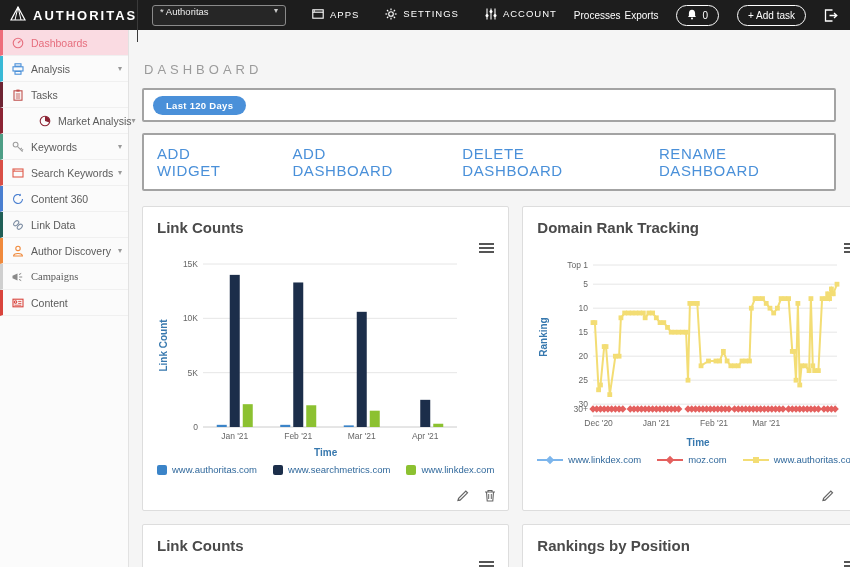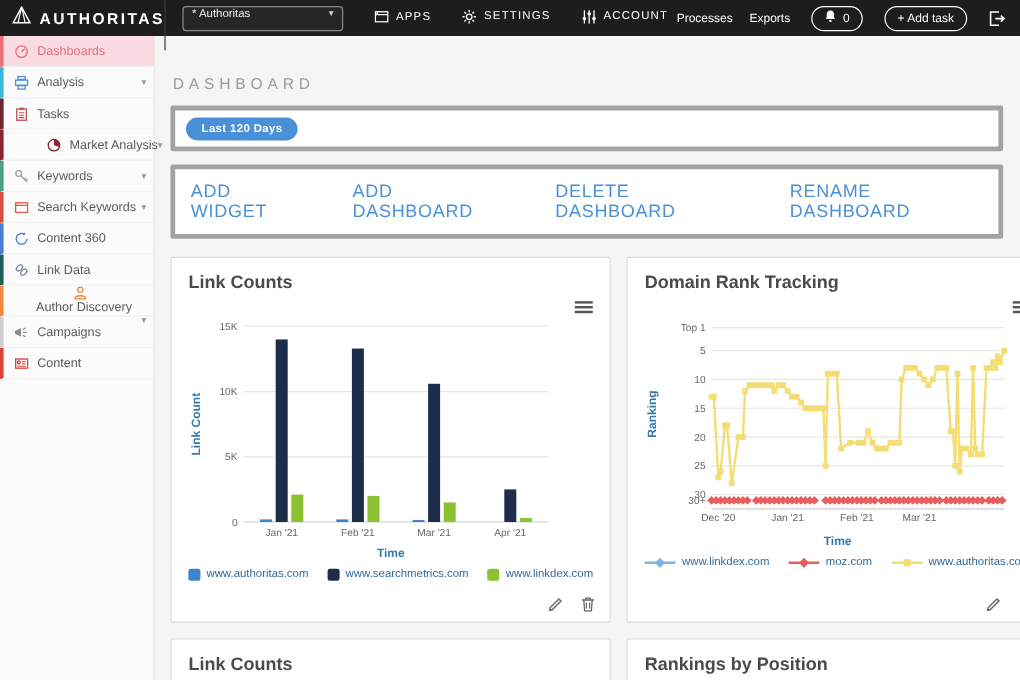--- a/index.html
+++ b/index.html
@@ -29,21 +29,21 @@
              border-left:3px solid transparent;border-bottom:1px solid #f0f0f0;
              font-size:10.5px;color:#5b5b5b;cursor:pointer;background:#fbfbfb}
   .side-item .icn{width:13px;height:13px;display:inline-flex;align-items:center;justify-content:center}
   .side-item .lbl{margin-left:7px;white-space:nowrap}
   .side-item .caret{margin-left:auto;font-size:8px;color:#999}
   .side-item.active{background:#fadbe2;color:#e66e7d}
 
   
   .main{position:absolute;left:128px;top:30px;right:0;bottom:0;padding:24px 14px;overflow:hidden}
   .page-title{font-size:13px;color:#9b9b9b;letter-spacing:4px;font-weight:400;margin:8px 0 11px 2px}
-  .bar{background:#fff;border:4px solid #a3a3a3;border-radius:2px}
+  .bar{background:#fff;border:2px solid #a3a3a3;border-radius:2px}
   .filter-bar{padding:5px 9px}
   .pill{display:inline-block;background:#4a90d9;color:#fff;font-size:9.5px;font-weight:700;
         padding:4px 13px;border-radius:11px;letter-spacing:.3px;cursor:pointer}
   .actions{margin-top:11px;padding:10px 13px;display:flex;gap:40px}
   .action-link{color:#4a90d9;font-size:15px;letter-spacing:.6px;cursor:pointer}
   .grid{margin-top:15px;display:grid;grid-template-columns:1fr 1fr;gap:13px}
   .card{background:#fff;border:1px solid #ddd;border-radius:2px;padding:10px 14px;position:relative;height:283px}
   .card h2{font-size:15px;font-weight:700;color:#4a4a4a;margin:2px 0 6px}
   .burger{position:absolute;top:36px;right:14px;width:15px;cursor:pointer}
   .burger div{height:2px;background:#555;margin:0 0 2px}
@@ -108,21 +108,21 @@
               <line x1="10" y1="0.5" x2="10" y2="11.5"></line>
             </g>
             <circle cx="2" cy="7.5" r="1.5" fill="#fff"></circle>
             <circle cx="6" cy="3.5" r="1.5" fill="#fff"></circle>
             <circle cx="10" cy="7.5" r="1.5" fill="#fff"></circle>
           </svg></span>
         <span>ACCOUNT</span>
       </span>
     </div>
   <div class="top-right">
-    <span class="top-link" id="top-links" style="display: flex; gap: 14px;">
+    <span class="top-link" id="top-links" style="display: flex; gap: 4px;">
         <span class="top-link">Processes</span>
         <span class="top-link">Exports</span>
       </span>
     <span class="pill-btn">
       <span>
         <svg width="10" height="11" viewBox="0 0 10 11">
             <path d="M5 0.8 C7.1 0.8 8.1 2.4 8.1 4.3 L8.1 6.8 L9 7.9 H1 L1.9 6.8 L1.9 4.3 C1.9 2.4 2.9 0.8 5 0.8 Z" fill="#fff"></path>
             <circle cx="5" cy="9.4" r="1" fill="#fff"></circle>
           </svg>
       </span>
@@ -223,31 +223,31 @@
       <span class="icn">
         <svg width="12" height="12" viewBox="0 0 12 12">
           <g fill="none" stroke="#7f8fa4" stroke-width="1.1">
             <ellipse cx="4.2" cy="4.2" rx="3" ry="1.9" transform="rotate(-45 4.2 4.2)"></ellipse>
             <ellipse cx="7.8" cy="7.8" rx="3" ry="1.9" transform="rotate(-45 7.8 7.8)"></ellipse>
           </g>
         </svg>
       </span>
       <span class="lbl">Link Data</span>
     </div>
-    <div class="side-item" style="border-left-color: rgb(240, 138, 60); flex-direction: column;">
+    <div class="side-item" style="border-left-color: rgb(240, 138, 60);">
       <span class="icn">
         <svg width="12" height="12" viewBox="0 0 12 12">
           <circle cx="6" cy="3.4" r="2.2" fill="none" stroke="#f08a3c" stroke-width="1.1"></circle>
           <path d="M1.6 11 C1.6 7.6 10.4 7.6 10.4 11 Z" fill="none" stroke="#f08a3c" stroke-width="1.1"></path>
         </svg>
       </span>
       <span class="lbl">Author Discovery</span>
       <span class="caret">▾</span>
     </div>
-    <div class="side-item" style="border-left-color: rgb(207, 207, 207);">
+    <div class="side-item" style="border-left-color: rgb(207, 207, 207); font-family: Liberation Serif, serif;">
       <span class="icn">
         <svg width="13" height="12" viewBox="0 0 13 12">
           <path d="M1.5 4.8 L6.5 2.6 V9.4 L1.5 7.2 Z" fill="#8a8a8a"></path>
           <g stroke="#8a8a8a" stroke-width="1">
             <line x1="8" y1="3.6" x2="10.2" y2="2.4"></line>
             <line x1="8.2" y1="6" x2="11.2" y2="6"></line>
             <line x1="8" y1="8.4" x2="10.2" y2="9.6"></line>
           </g>
         </svg>
       </span>

